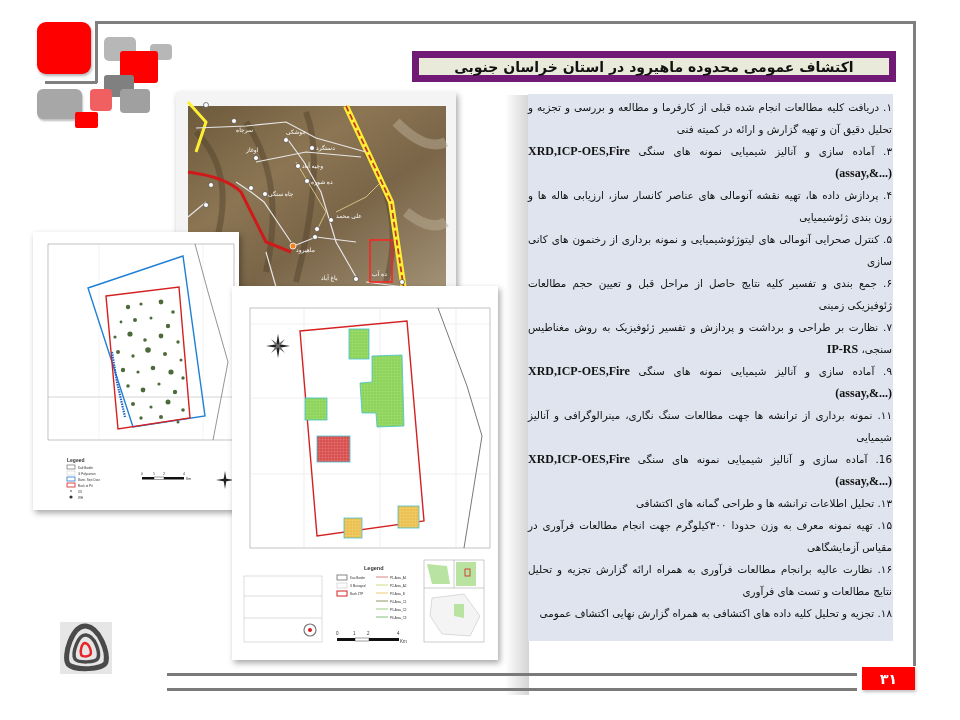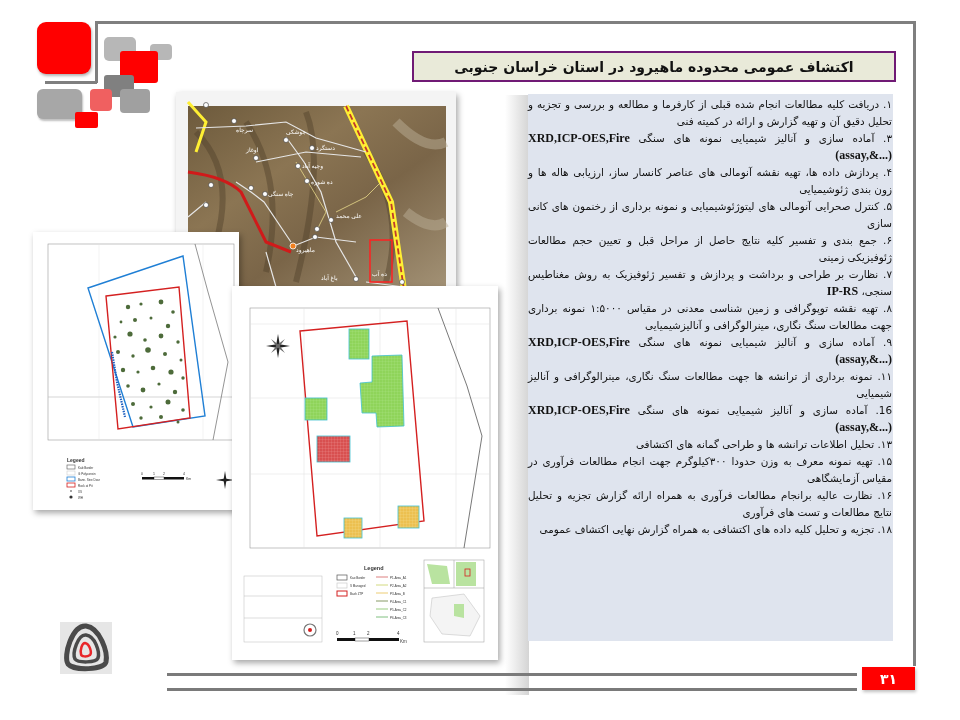--- a/index.html
+++ b/index.html
@@ -3,24 +3,24 @@
 <meta charset="utf-8">
 <style>
   html,body{margin:0;padding:0;}
   body{width:960px;height:720px;position:relative;overflow:hidden;background:#ffffff;font-family:"DejaVu Sans",sans-serif;}
   .frame-top{position:absolute;left:95px;top:21px;width:820px;height:3px;background:#7f7f7f;}
   .frame-right{position:absolute;left:913px;top:21px;width:3px;height:645px;background:#7f7f7f;}
   .frame-left-short{position:absolute;left:95px;top:21px;width:3px;height:62px;background:#7f7f7f;}
   .frame-left-bar{position:absolute;left:45px;top:81px;width:52px;height:3px;background:#7f7f7f;}
   
   .sq{position:absolute;border-radius:7px;}
-  .title-box{position:absolute;left:412px;top:51px;width:484px;height:31px;background:#e9ead9;border:2px solid #701a75;box-sizing:border-box;display:flex;align-items:center;justify-content:center;direction:rtl;}
+  .title-box{position:absolute;left:412px;top:51px;width:484px;height:31px;background:#e9ead9;border:7px solid #701a75;box-sizing:border-box;display:flex;align-items:center;justify-content:center;direction:rtl;}
   .title-box span{font-family:"DejaVu Sans",sans-serif;font-weight:bold;font-size:14px;color:#111;}
   .text-panel{position:absolute;left:528px;top:94px;width:365px;height:547px;background:#dfe4ee;}
-  .list{position:absolute;left:528px;top:96px;width:364px;direction:rtl;font-family:"DejaVu Sans",sans-serif;font-size:10.4px;line-height:17px;color:#111;text-align:justify;}
+  .list{position:absolute;left:528px;top:96px;width:364px;direction:rtl;font-family:"DejaVu Sans",sans-serif;font-size:10.4px;line-height:22px;color:#111;text-align:justify;}
   .list .item{margin:0;padding:0;}
   .list .latin{font-family:"Liberation Serif",serif;font-weight:bold;font-size:12px;direction:ltr;unicode-bidi:embed;}
   .shadow-left{position:absolute;left:505px;top:95px;width:24px;height:600px;background:linear-gradient(to right,#ffffff,#d4d4d4);}
   .map{position:absolute;background:#fff;box-shadow:2px 3px 6px rgba(0,0,0,0.35);overflow:hidden;}
   .bottom-line{position:absolute;height:3px;background:#7a7a7a;}
   .page-badge{position:absolute;left:862px;top:667px;width:53px;height:23px;background:#ff0000;border-radius:0;display:flex;align-items:center;justify-content:center;color:#fff;font-weight:bold;font-size:14px;box-shadow:1px 2px 3px rgba(0,0,0,0.25);}
   .small-label{font-family:"Liberation Sans",sans-serif;font-size:5px;fill:#333;}
 </style>
 </head>
 <body>
@@ -48,21 +48,20 @@
 
 <div class="shadow-left"></div>
 <div class="text-panel"></div>
 <div class="list">
   <div class="item"><span>۱.</span> <span>دریافت کلیه مطالعات انجام شده قبلی از کارفرما و مطالعه و بررسی و تجزیه و تحلیل دقیق آن  و تهیه گزارش و ارائه در کمیته فنی</span></div>
   <div class="item"><span>۳.</span> <span>آماده سازی و آنالیز شیمیایی نمونه های سنگی</span> <span class="latin">XRD,ICP-OES,Fire (assay,&amp;...)</span></div>
   <div class="item"><span>۴.</span> <span>پردازش داده ها، تهیه نقشه آنومالی های عناصر کانسار ساز، ارزیابی هاله ها و زون بندی ژئوشیمیایی</span></div>
   <div class="item"><span>۵.</span> <span>کنترل صحرایی آنومالی های لیتوژئوشیمیایی و نمونه برداری از رخنمون های کانی سازی</span></div>
   <div class="item"><span>۶.</span> <span>جمع بندی و تفسیر کلیه نتایج حاصل از مراحل قبل و تعیین حجم مطالعات ژئوفیزیکی زمینی</span></div>
   <div class="item"><span>۷.</span> <span>نظارت بر طراحی و برداشت و پردازش و تفسیر ژئوفیزیک به روش مغناطیس سنجی،</span> <span class="latin">IP-RS</span></div>
-  <div class="item"><span>۸.</span> <span>تهیه نقشه توپوگرافی و زمین شناسی معدنی در مقیاس ۱:۵۰۰۰ نمونه برداری جهت مطالعات سنگ نگاری، مینرالوگرافی و آنالیزشیمیایی</span></div>
   <div class="item"><span>۹.</span> <span>آماده سازی و آنالیز شیمیایی نمونه های سنگی</span> <span class="latin">XRD,ICP-OES,Fire (assay,&amp;...)</span></div>
   <div class="item"><span>۱۱.</span> <span>نمونه برداری از ترانشه ها جهت مطالعات سنگ نگاری، مینرالوگرافی و آنالیز شیمیایی</span></div>
   <div class="item"><span>16.</span> <span>آماده سازی و آنالیز شیمیایی نمونه های سنگی</span> <span class="latin">XRD,ICP-OES,Fire (assay,&amp;...)</span></div>
   <div class="item"><span>۱۳.</span> <span>تحلیل اطلاعات ترانشه ها و طراحی گمانه های اکتشافی</span></div>
   <div class="item"><span>۱۵.</span> <span>تهیه نمونه معرف به وزن حدودا ۳۰۰کیلوگرم جهت انجام مطالعات فرآوری در مقیاس آزمایشگاهی</span></div>
   <div class="item"><span>۱۶.</span> <span>نظارت عالیه برانجام مطالعات فرآوری به همراه ارائه گزارش تجزیه و تحلیل نتایج مطالعات و تست های فرآوری</span></div>
   <div class="item"><span>۱۸.</span> <span>تجزیه و تحلیل کلیه داده های اکتشافی به همراه گزارش نهایی اکتشاف عمومی</span></div>
 </div>
 
 <div class="map" style="left:176px;top:92px;width:280px;height:200px;">

